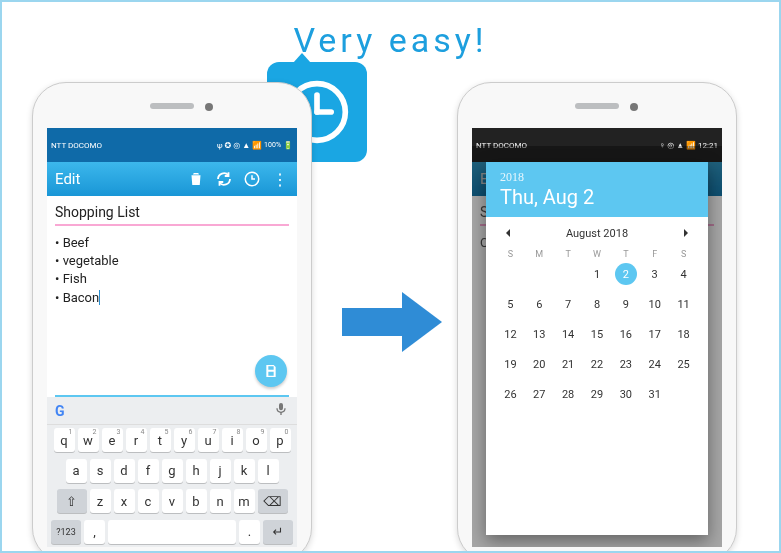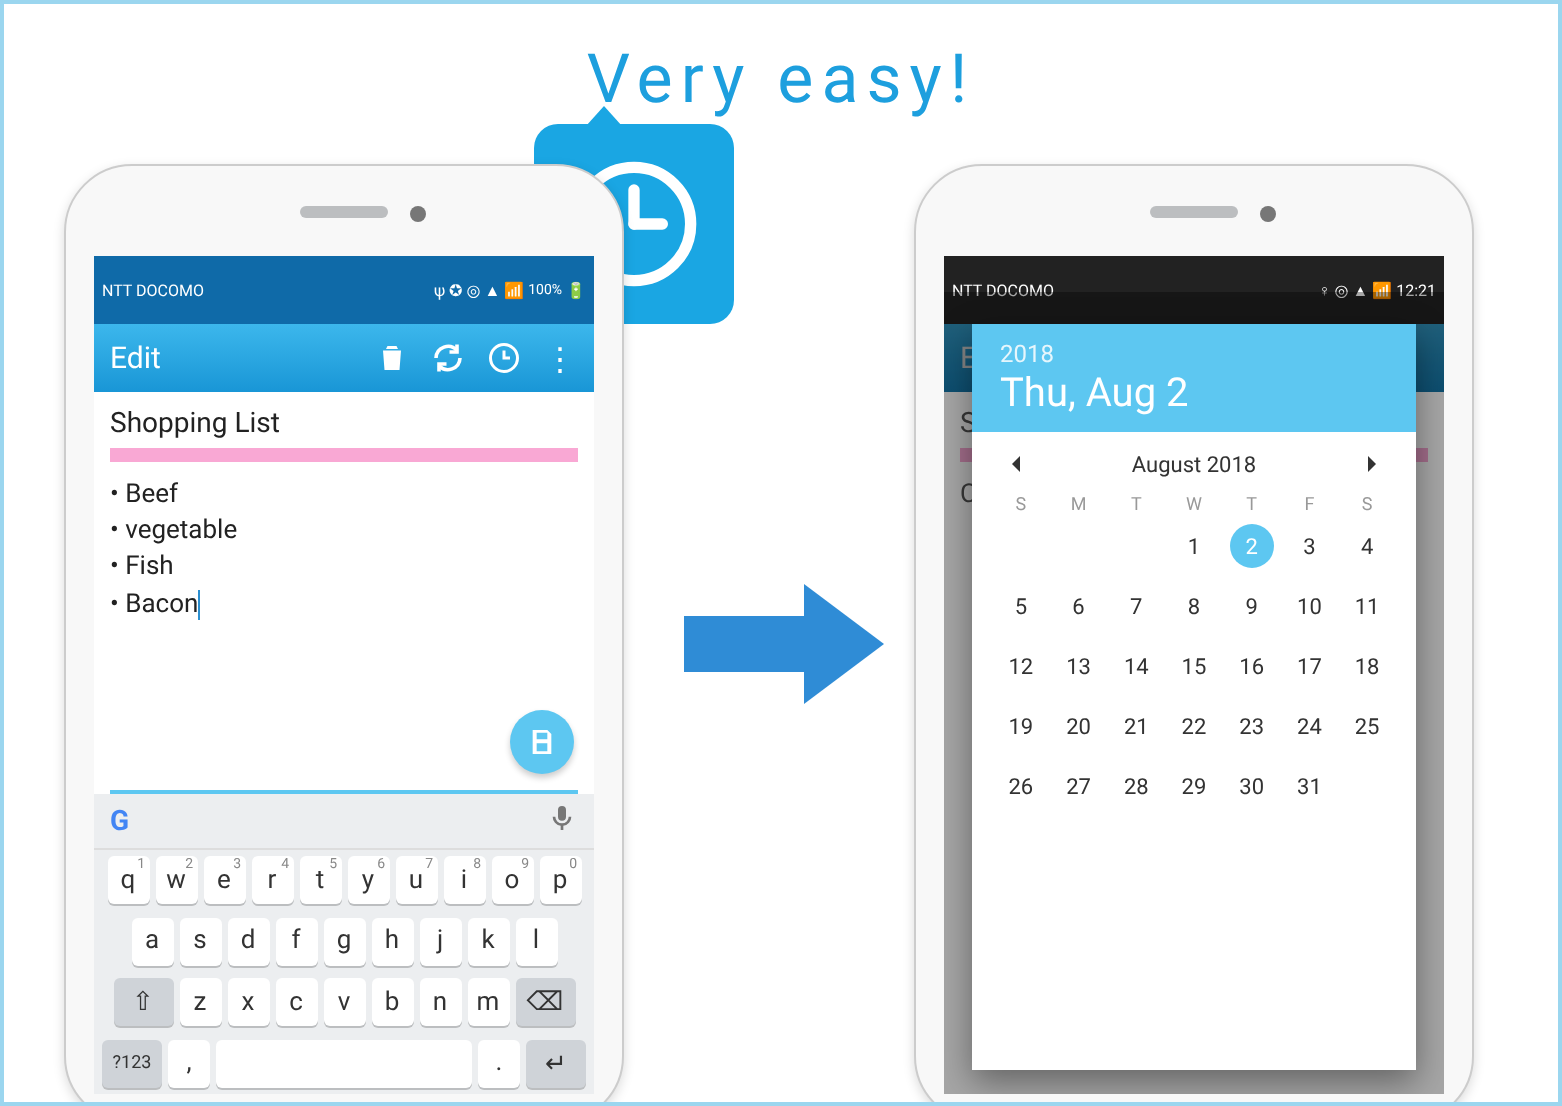--- a/index.html
+++ b/index.html
@@ -76,21 +76,21 @@
   .appbar .title { font-size: 15px; flex:1;}
   .icon-btn { width:18px; height:18px; display:flex; align-items:center; justify-content:center; cursor:pointer;}
   .icon-btn svg { width:18px; height:18px; }
   
   .note {
     padding: 6px 8px;
     font-size: 13px;
     color: #222;
   }
   .note-title {
-    border-bottom: 7px solid #f9a8d4;
+    border-bottom: 2px solid #f9a8d4;
     padding: 2px 0 4px 0;
     font-size: 14px;
   }
   .note-body { padding-top: 8px; line-height: 1.4;}
   .caret { border-right: 1px solid #2b8fd0; animation: blink 1s infinite;}
   @keyframes blink { 50% { border-color: transparent;} }
   .save-fab {
     position: absolute;
     right: 10px;
     bottom: 160px;
@@ -186,21 +186,21 @@
     background:#fff;
     box-shadow: 0 6px 16px rgba(0,0,0,.4);
     display:flex; flex-direction:column;
     font-size:11px;
   }
   .dp-head {
     background:#5dc7f1;
     color:#fff;
     padding:8px 14px 8px;
   }
-  .dp-year { font-size:12px; opacity:.85;}
+  .dp-year { font-size:12px; opacity:.85;font-family:Liberation Serif, serif;}
   .dp-date { font-size:20px; font-weight:400; }
   .dp-month-row {
     display:flex; align-items:center; justify-content:space-between;
     padding: 8px 14px;
     font-weight:400; color:#333;gap:48px;
   }
   .dp-month-row .nav { width:16px; height:16px; cursor:pointer; display:flex; align-items:center; justify-content:center;}
   .dp-grid-head, .dp-grid-row {
     display:grid; grid-template-columns: repeat(7, 1fr);
     text-align:center;

